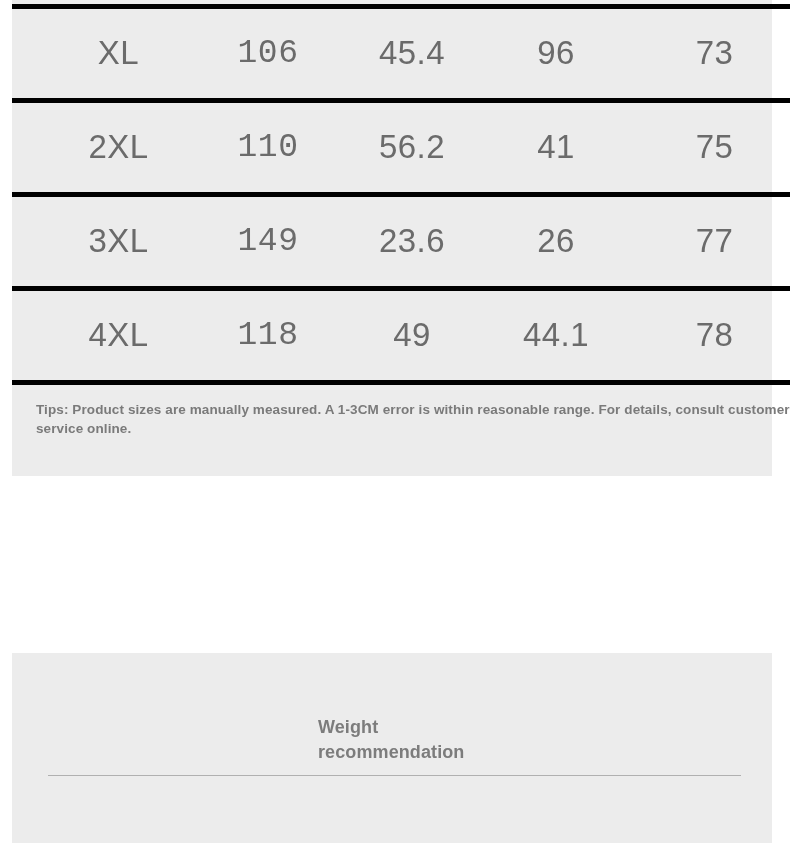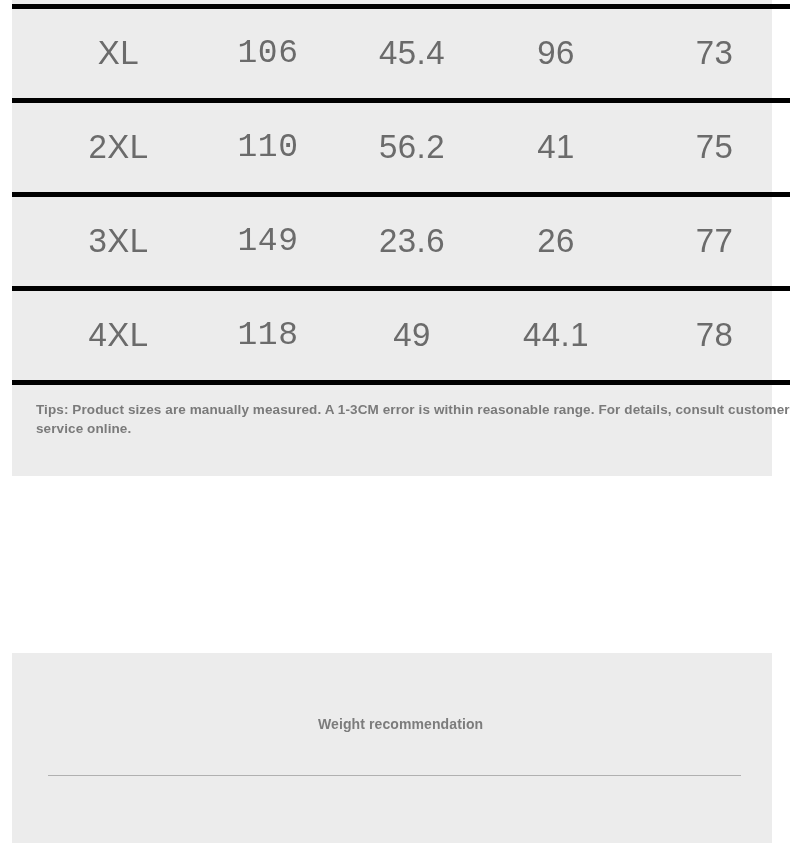--- a/index.html
+++ b/index.html
@@ -81,21 +81,21 @@
     width: 760px;
     height: 190px;
     background: #ececec;
     box-sizing: border-box;
   }
   #weight-label {
     position: absolute;
     left: 306px;
     top: 62px;
     width: 200px;
-    font-size: 14px;
+    font-size: 18px;
     font-weight: bold;
     line-height: 1.38;
     color: #7c7c7c;
     letter-spacing: 0.1px;
   }
   #weight-divider {
     position: absolute;
     left: 36px;
     top: 122px;
     width: 693px;

